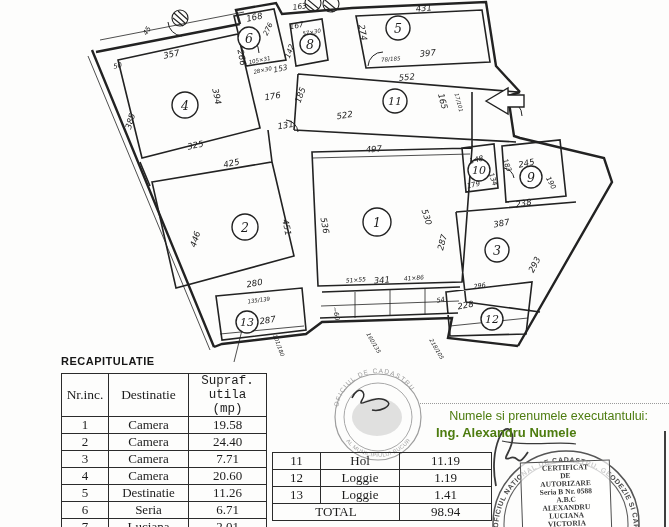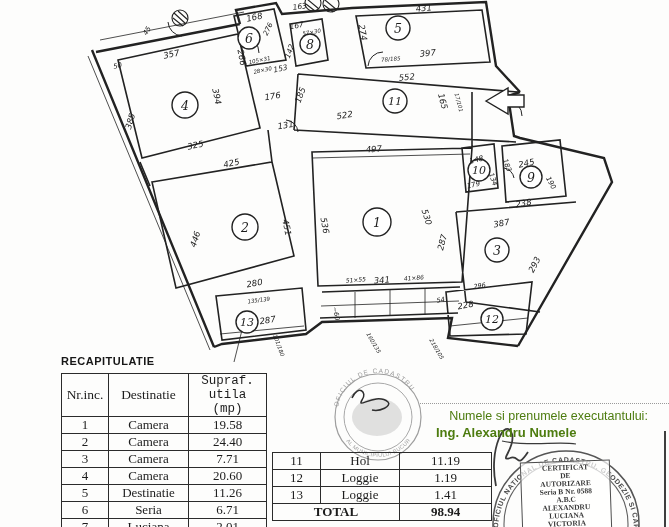--- a/index.html
+++ b/index.html
@@ -16,21 +16,21 @@
        font-family:"Liberation Serif",serif;font-size:13px;color:#1c1c1c;}
   .tbl td,.tbl th{border:1px solid #2b2b2b;text-align:center;vertical-align:middle;
        padding:0 2px;font-weight:normal;}
   #recap-table{left:61px;top:373px;}
   #recap-table th{height:31px;font-size:13.5px;}
   #recap-table td{height:16px;}
   .c1{width:42px;} .c2{width:75px;} .c3{width:73px;}
   #sec-table{left:272px;top:452px;}
   #sec-table td{height:16px;}
   .s1{width:43px;} .s2{width:74px;} .s3{width:87px;}
-  .total-row td{font-weight:bold;height:17px;margin-left:25px;}
+  .total-row td{font-weight:normal;height:17px;margin-left:25px;}
   .hdr-small{display:block;font-size:12.5px;font-family:Liberation Mono, monospace;}
 
   #recap-title{position:absolute;left:61px;top:355px;width:196px;
     font-family:"Liberation Sans",sans-serif;font-weight:bold;font-size:11px;
     letter-spacing:.5px;color:#171717;}
 
   
   #exec-block{position:absolute;left:428px;top:409px;width:241px;
     font-family:"Liberation Sans",sans-serif;color:#4d7c0f;}
   #exec-label{font-size:12.5px;text-align:center;}

